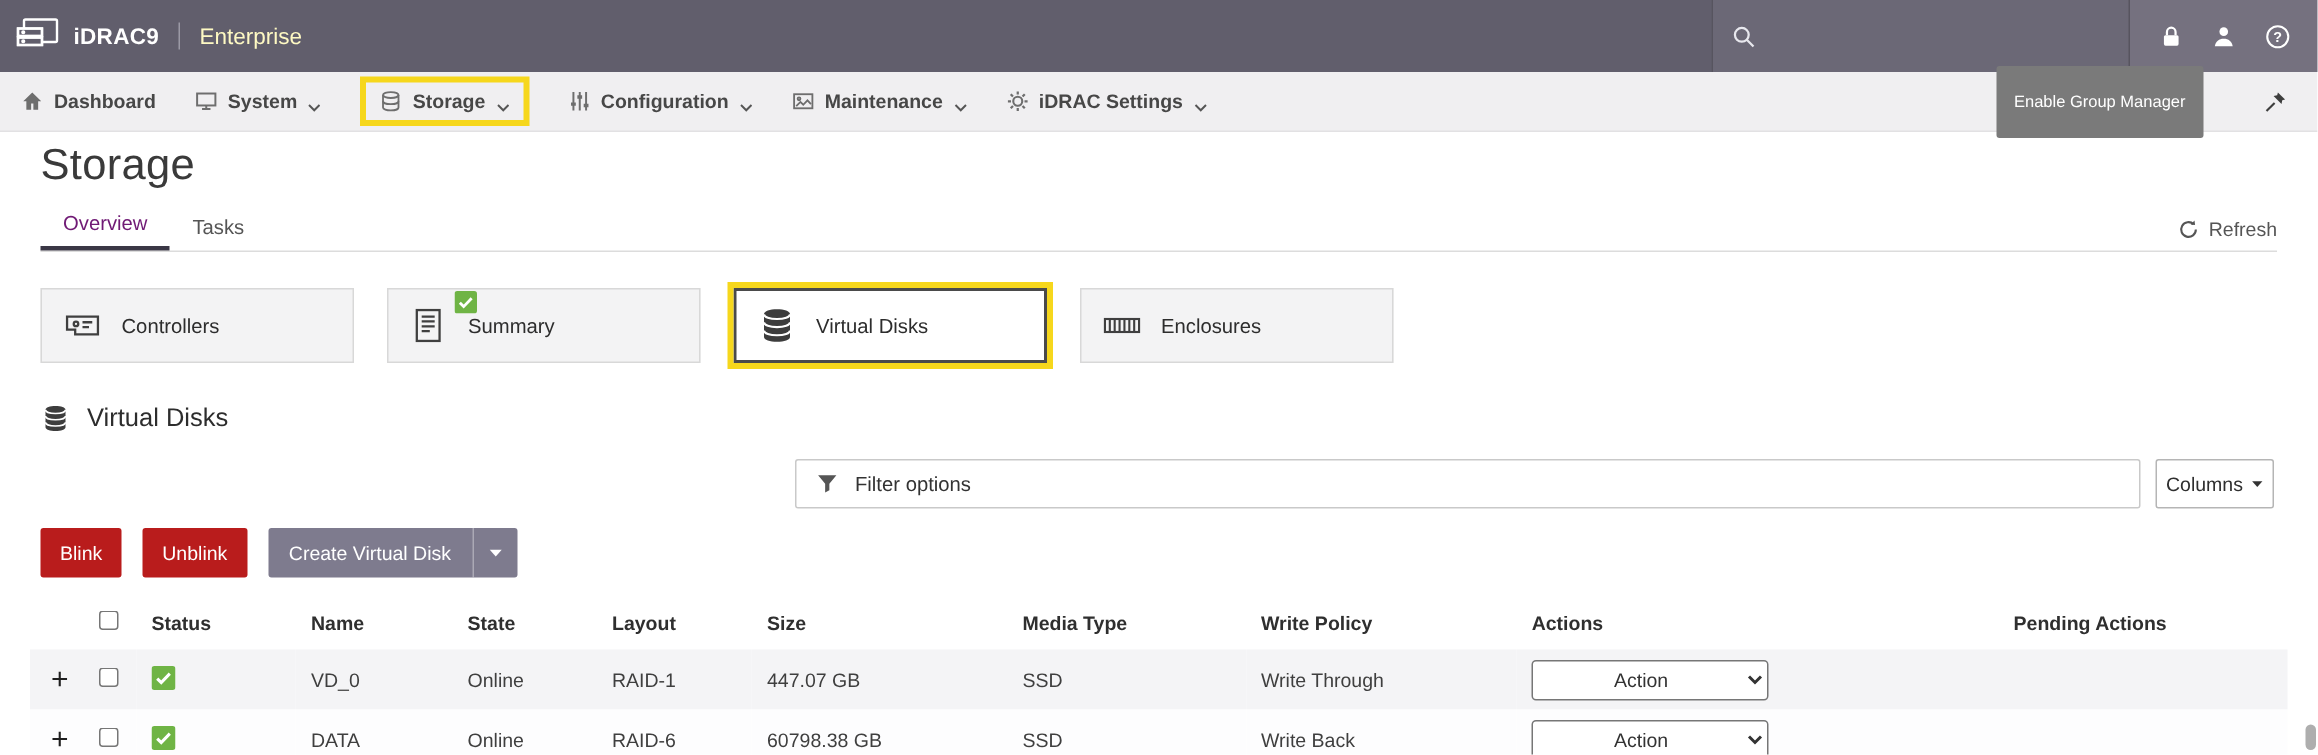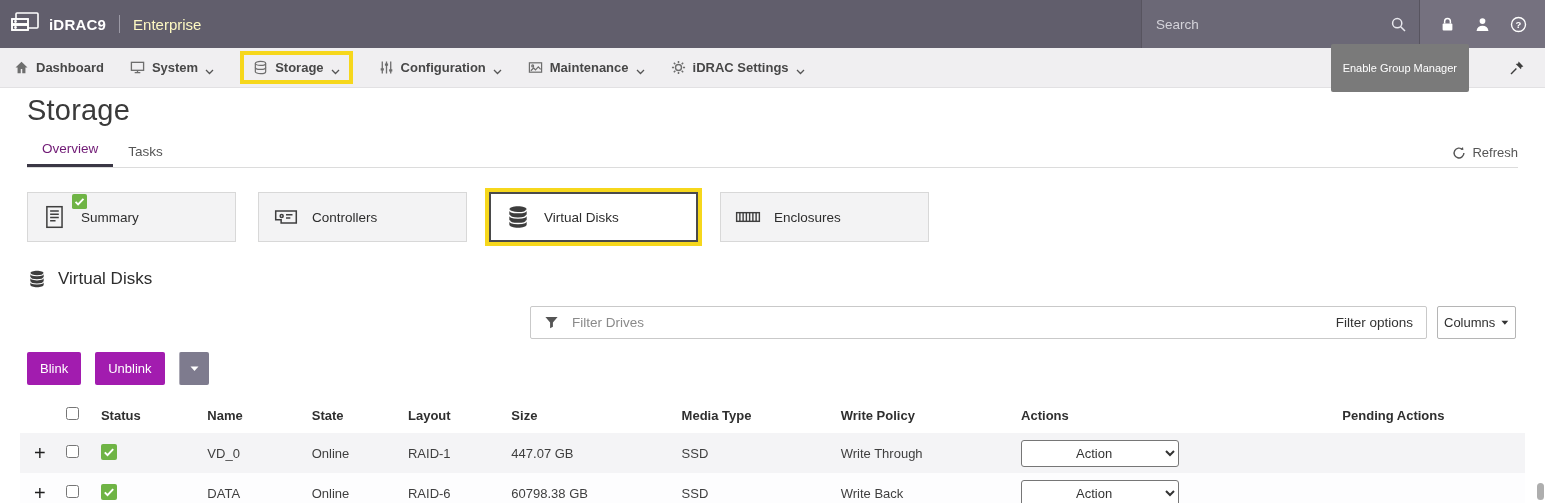--- a/index.html
+++ b/index.html
@@ -43,21 +43,21 @@
   .section-hd { margin:27px 27px 0 27px; display:flex; align-items:center; gap:11px; font-size:17px; color:#2d2d2d; }
   
   .filter-row { position:relative; height:33px; margin-top:17px; }
   .filter-box { position:absolute; left:530px; width:897px; height:33px; border:1px solid #c9c9c9; border-radius:2px; display:flex; align-items:center; gap:11px; padding:0 13px; background:#fff; }
   .filter-box input { flex:1; border:none; outline:none; font-size:13.5px; font-family:inherit; color:#333; }
   .filter-box input::placeholder { color:#8a8a8a; }
   .filter-opts { font-size:13.5px; color:#333; cursor:pointer; }
   .cols-btn { position:absolute; left:1437px; width:79px; height:33px; background:#fff; border:1px solid #b5b5b5; border-radius:2px; display:flex; align-items:center; justify-content:center; gap:6px; font-size:13px; color:#2f2f2f; cursor:pointer; font-family:inherit; }
   
   .toolbar { display:flex; gap:14px; margin:13px 0 0 27px; }
-  .btn-dis { background:#a21caf; color:#fff; border:none; border-radius:2px; font-size:13px; font-family:inherit; padding:9px 13px; cursor:default; }
+  .btn-dis { background:#b91c1c; color:#fff; border:none; border-radius:2px; font-size:13px; font-family:inherit; padding:9px 13px; cursor:default; }
   .btn-create { background:#7e7b8e; color:#fff; border:none; border-radius:2px; font-size:13px; font-family:inherit; display:flex; align-items:center; padding:0; cursor:pointer; overflow:hidden; }
   .btn-create .lbl { padding:9px 14px; }
   .btn-create .sep { width:1px; align-self:stretch; background:rgba(255,255,255,.35); }
   .btn-create .caret { padding:9px 10px; display:flex; align-items:center; }
   
   table.grid { margin:12px 0 0 20px; border-collapse:collapse; table-layout:fixed; width:1505px; font-size:13px; color:#3f3f3f; }
   table.grid col.c-exp{width:36px} table.grid col.c-chk{width:34px} table.grid col.c-status{width:105px}
   table.grid col.c-name{width:103px} table.grid col.c-state{width:95px} table.grid col.c-layout{width:102px}
   table.grid col.c-size{width:168px} table.grid col.c-media{width:157px} table.grid col.c-wp{width:178px}
   table.grid col.c-act{width:317px} table.grid col.c-pa{width:190px}
@@ -85,21 +85,20 @@
         <rect x="2" y="14" width="16" height="5"></rect>
         <circle cx="5.5" cy="10.5" r=".6" fill="#fff"></circle>
           <circle cx="5.5" cy="16.5" r=".6" fill="#fff"></circle>
       </svg>
     </span>
     <span class="brand-name">iDRAC9</span>
     <span class="brand-div"></span>
     <span class="brand-ed">Enterprise</span>
   </div>
   <div class="hdr-search">
-    <input placeholder="Search" style="">
     <span class="hicon">
       <svg width="17" height="17" viewBox="0 0 17 17" fill="none" stroke="#e8e8ee" stroke-width="1.5">
         <circle cx="7.2" cy="7.2" r="4.6"></circle>
           <path d="M10.7 10.7L15 15"></path>
       </svg>
     </span>
   </div>
   <div class="hdr-icons">
     <span class="hicon">
       <svg width="17" height="17" viewBox="0 0 16 16">
@@ -202,39 +201,39 @@
       <path d="M12.6 1.2l.4 3.4-3.4-.5z" fill="#555"></path>
     </svg>
     <span>Refresh</span>
   </div>
 </div>
 
 <div class="cards">
 
   <div class="card">
     <svg width="26" height="26" viewBox="0 0 24 24" fill="none" stroke="#3f3f3f" stroke-width="1.4">
+      <path d="M2.5 6.5h19v11h-14v-3h-5z"></path>
+      <circle cx="8" cy="11" r="1.4"></circle>
+      <path d="M12 10h6M12 13h4"></path>
+    </svg>
+    <span class="card-label">Controllers</span>
+  </div>
+
+  <div class="card">
+    <svg width="26" height="26" viewBox="0 0 24 24" fill="none" stroke="#3f3f3f" stroke-width="1.4">
       <rect x="4.5" y="2.5" width="14" height="19"></rect>
       <path d="M7.5 6.5h8M7.5 9.5h8M7.5 12.5h8M7.5 15.5h5"></path>
     </svg>
     <span class="badge">
       <svg width="15" height="15" viewBox="0 0 16 16">
           <rect width="16" height="16" rx="2" fill="#6fb445"></rect>
           <path d="M3.8 8.4l2.7 2.7 5.7-6" fill="none" stroke="#fff" stroke-width="2"></path>
         </svg>
     </span>
     <span class="card-label">Summary</span>
-  </div>
-
-  <div class="card">
-    <svg width="26" height="26" viewBox="0 0 24 24" fill="none" stroke="#3f3f3f" stroke-width="1.4">
-      <path d="M2.5 6.5h19v11h-14v-3h-5z"></path>
-      <circle cx="8" cy="11" r="1.4"></circle>
-      <path d="M12 10h6M12 13h4"></path>
-    </svg>
-    <span class="card-label">Controllers</span>
   </div>
 
 
   <div class="card hl">
     <svg width="26" height="26" viewBox="0 0 24 24">
       <path d="M4 5c0-1.8 3.6-3 8-3s8 1.2 8 3v14c0 1.8-3.6 3-8 3s-8-1.2-8-3z" fill="#3d3d3d"></path>
       <path d="M4 5c0 1.8 3.6 3 8 3s8-1.2 8-3M4 10c0 1.8 3.6 3 8 3s8-1.2 8-3M4 15c0 1.8 3.6 3 8 3s8-1.2 8-3" fill="none" stroke="#fff" stroke-width="1.3"></path>
     </svg>
     <span class="card-label">Virtual Disks</span>
   </div>
@@ -254,35 +253,35 @@
     <path d="M4 5c0 1.8 3.6 3 8 3s8-1.2 8-3M4 10c0 1.8 3.6 3 8 3s8-1.2 8-3M4 15c0 1.8 3.6 3 8 3s8-1.2 8-3" fill="none" stroke="#fff" stroke-width="1.3"></path>
   </svg>
   <span>Virtual Disks</span>
 </div>
 
 <div class="filter-row">
   <div class="filter-box">
     <svg width="15" height="15" viewBox="0 0 16 16">
         <path d="M1.5 2h13l-5 6v4.6l-3 1.6V8z" fill="#555"></path>
       </svg>
-    <input placeholder="Filter Drives" style="">
     <span class="filter-opts">Filter options</span>
   </div>
   <button class="cols-btn">
     <span>Columns</span>
     <svg width="9" height="6" viewBox="0 0 9 6">
         <path d="M0.5 0.5L4.5 5L8.5 0.5z" fill="#333"></path>
       </svg>
   </button>
 </div>
 
 <div class="toolbar">
   <button class="btn-dis">Blink</button>
   <button class="btn-dis">Unblink</button>
   <button class="btn-create">
+    <span class="lbl">Create Virtual Disk</span>
     <span class="sep"></span>
     <span class="caret">
       <svg width="9" height="6" viewBox="0 0 9 6">
           <path d="M0.5 0.5L4.5 5L8.5 0.5z" fill="#fff"></path>
         </svg>
     </span>
   </button>
 </div>
 
 <table class="grid">

